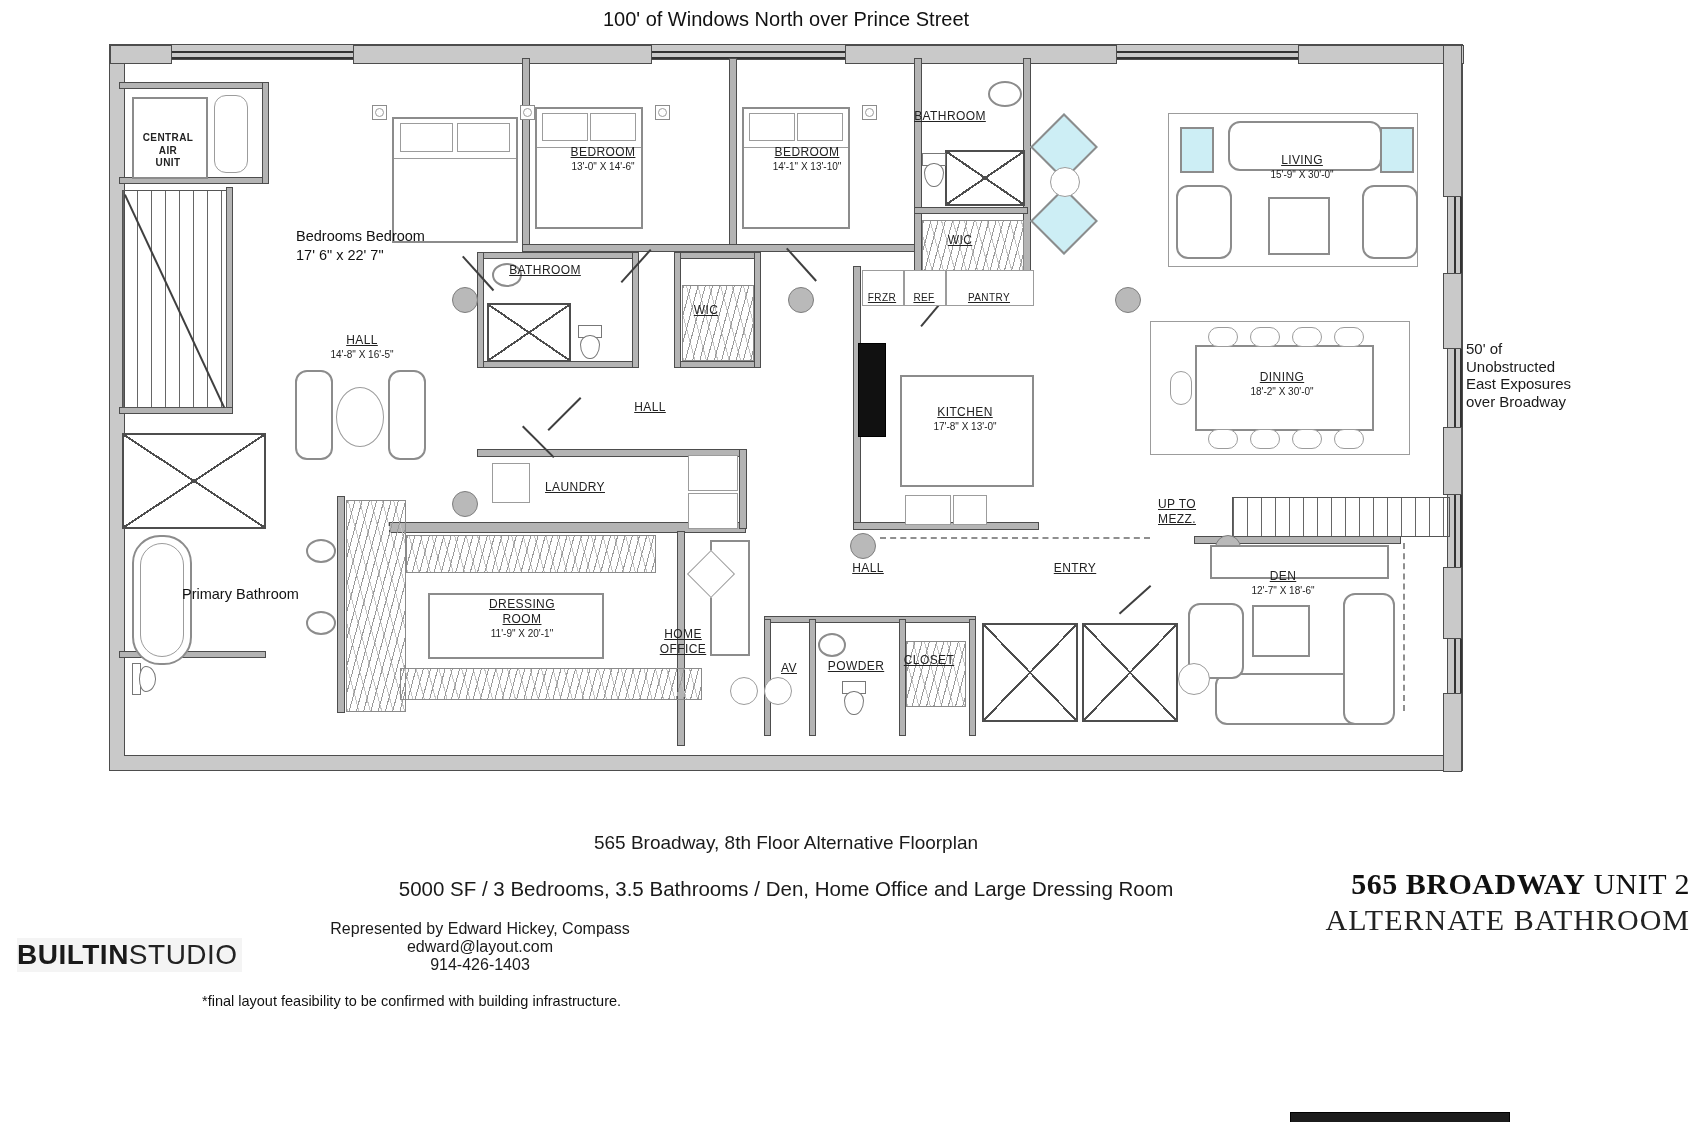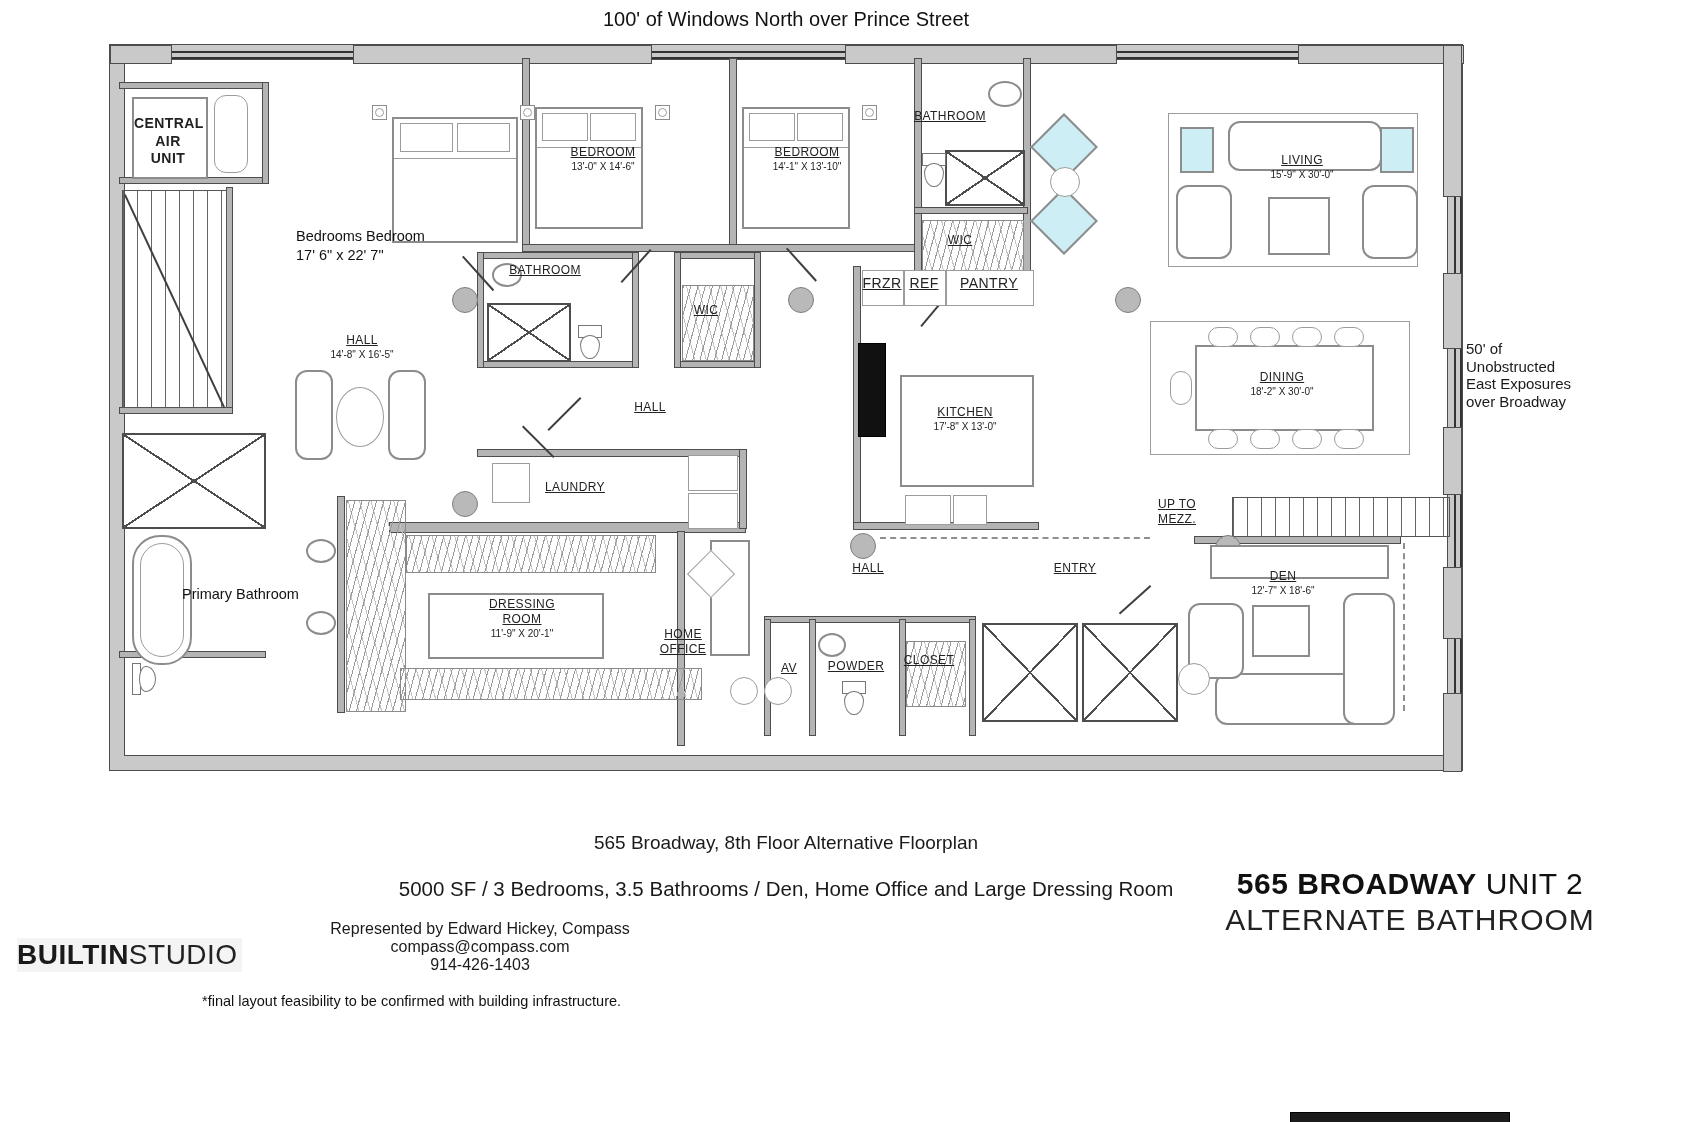--- a/index.html
+++ b/index.html
@@ -42,34 +42,34 @@
   .toil .tank{position:absolute;left:0;top:0;width:100%;height:34%;border:1.5px solid #777;background:#fff;}
   .toil .bowl{position:absolute;left:10%;top:30%;width:80%;height:70%;border:1.5px solid #777;border-radius:50% 50% 50% 50%/40% 40% 60% 60%;background:#fff;}
   .range{position:absolute;background:#111;border:1px solid #000;}
   .fix{position:absolute;width:13px;height:13px;border:1px solid #8c8c8c;background:#fff;}
   .fix:after{content:"";position:absolute;left:2px;top:2px;right:2px;bottom:2px;border:1px solid #9c9c9c;border-radius:50%;}
   
   .rl{position:absolute;text-align:center;line-height:1.25;color:#222;}
   .rl .nm{font-size:12px;letter-spacing:.4px;text-decoration:underline;white-space:pre-line;}
   .rl .dm{font-size:10px;margin-top:1px;}
   .annot{position:absolute;font-size:14.5px;color:#111;line-height:1.3;}
-  .tiny .nm{font-size:14px;}
+  .tiny .nm{font-size:10px;margin-top:17px;}
   
   .title{position:absolute;left:110px;top:8px;width:1352px;text-align:center;font-size:20px;color:#111;}
   .cap1{position:absolute;left:110px;top:832px;width:1352px;text-align:center;font-size:19px;}
   .cap2{position:absolute;left:110px;top:877px;width:1352px;text-align:center;font-size:20.5px;}
   .sidenote{position:absolute;left:1466px;top:340px;width:116px;font-size:15px;line-height:1.18;}
   .brand{position:absolute;left:17px;top:938px;font-size:28px;letter-spacing:.5px;background:#f4f4f4;padding:1px 4px 1px 0;}
   .brand b{font-weight:bold;}
   .brand span{font-weight:normal;color:#222;}
   .addr{position:absolute;left:17px;top:972px;font-size:16px;line-height:22px;color:#1d1d1d;}
   .agent{position:absolute;left:270px;top:920px;width:420px;text-align:center;font-size:16px;line-height:17px;}
   .agent div{margin-bottom:1px;}
   .disc{position:absolute;left:202px;top:993px;font-size:14.5px;color:#111;}
-  .tblock{position:absolute;right:16px;top:866px;width:560px;text-align:center;line-height:36px;color:#111;}
+  .tblock{position:absolute;right:16px;top:866px;width:560px;text-align:right;line-height:36px;color:#111;font-family:Liberation Serif, serif;}
   .tblock .l1{font-size:30px;letter-spacing:.5px;}
   .tblock .l1 b{font-weight:bold;}
   .tblock .l2{font-size:30px;letter-spacing:1px;color:#222;}
   .plogo{position:absolute;left:1290px;top:1112px;width:218px;height:10px;background:#1c1c1c;border:1px solid #000;}
 </style>
 </head>
 <body>
 
 <div id="stage">
 
@@ -370,21 +370,21 @@
   </div>
 
   <div class="sidenote">50' of Unobstructed East Exposures over Broadway</div>
 
   <div class="cap1">565 Broadway, 8th Floor Alternative Floorplan</div>
   <div class="cap2">5000 SF / 3 Bedrooms, 3.5 Bathrooms / Den, Home Office and Large Dressing Room</div>
 
   <div class="brand"><b>BUILTIN</b><span>STUDIO</span></div>
   <div class="agent">
     <div>Represented by Edward Hickey, Compass</div>
-    <div>compass@compass.com</div>
+    <div>edward@layout.com</div>
     <div>914-426-1403</div>
   </div>
   <div class="disc">*final layout feasibility to be confirmed with building infrastructure.</div>
   <div class="tblock">
     <div class="l1"><b>565 BROADWAY</b><span> UNIT 2</span></div>
     <div class="l2">ALTERNATE BATHROOM</div>
   </div>
   <div class="plogo"></div>
 
 </div>

